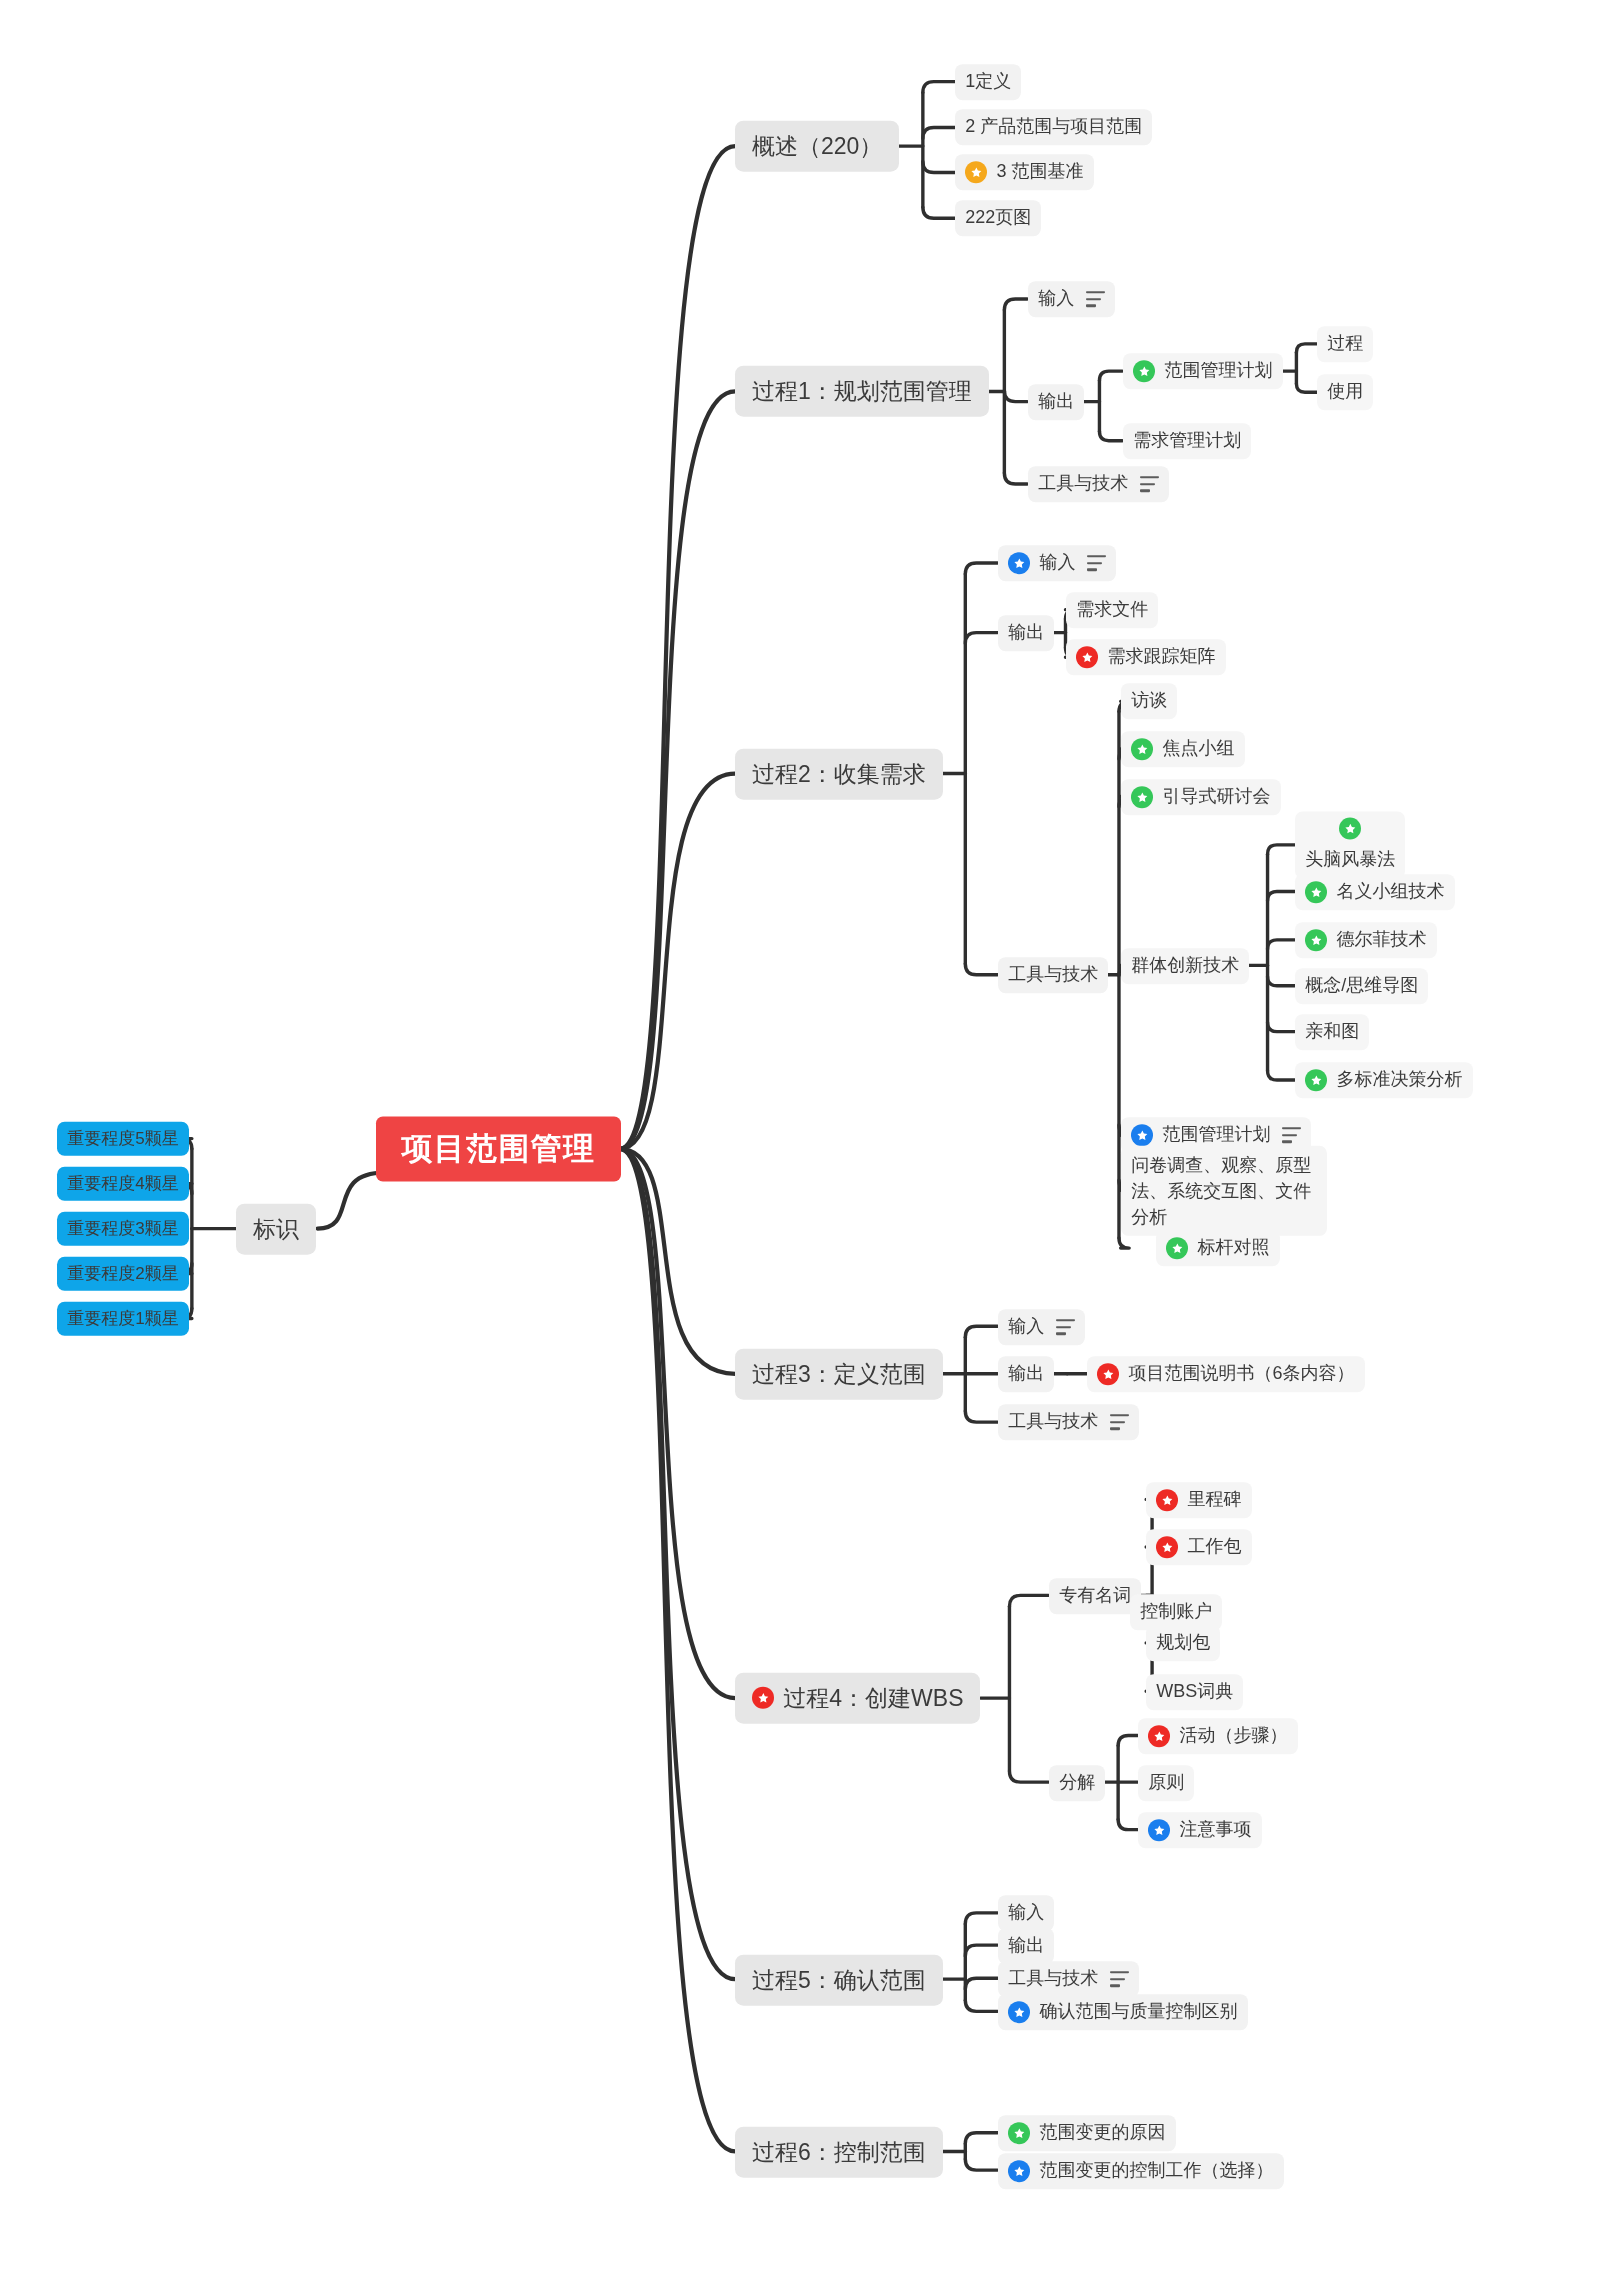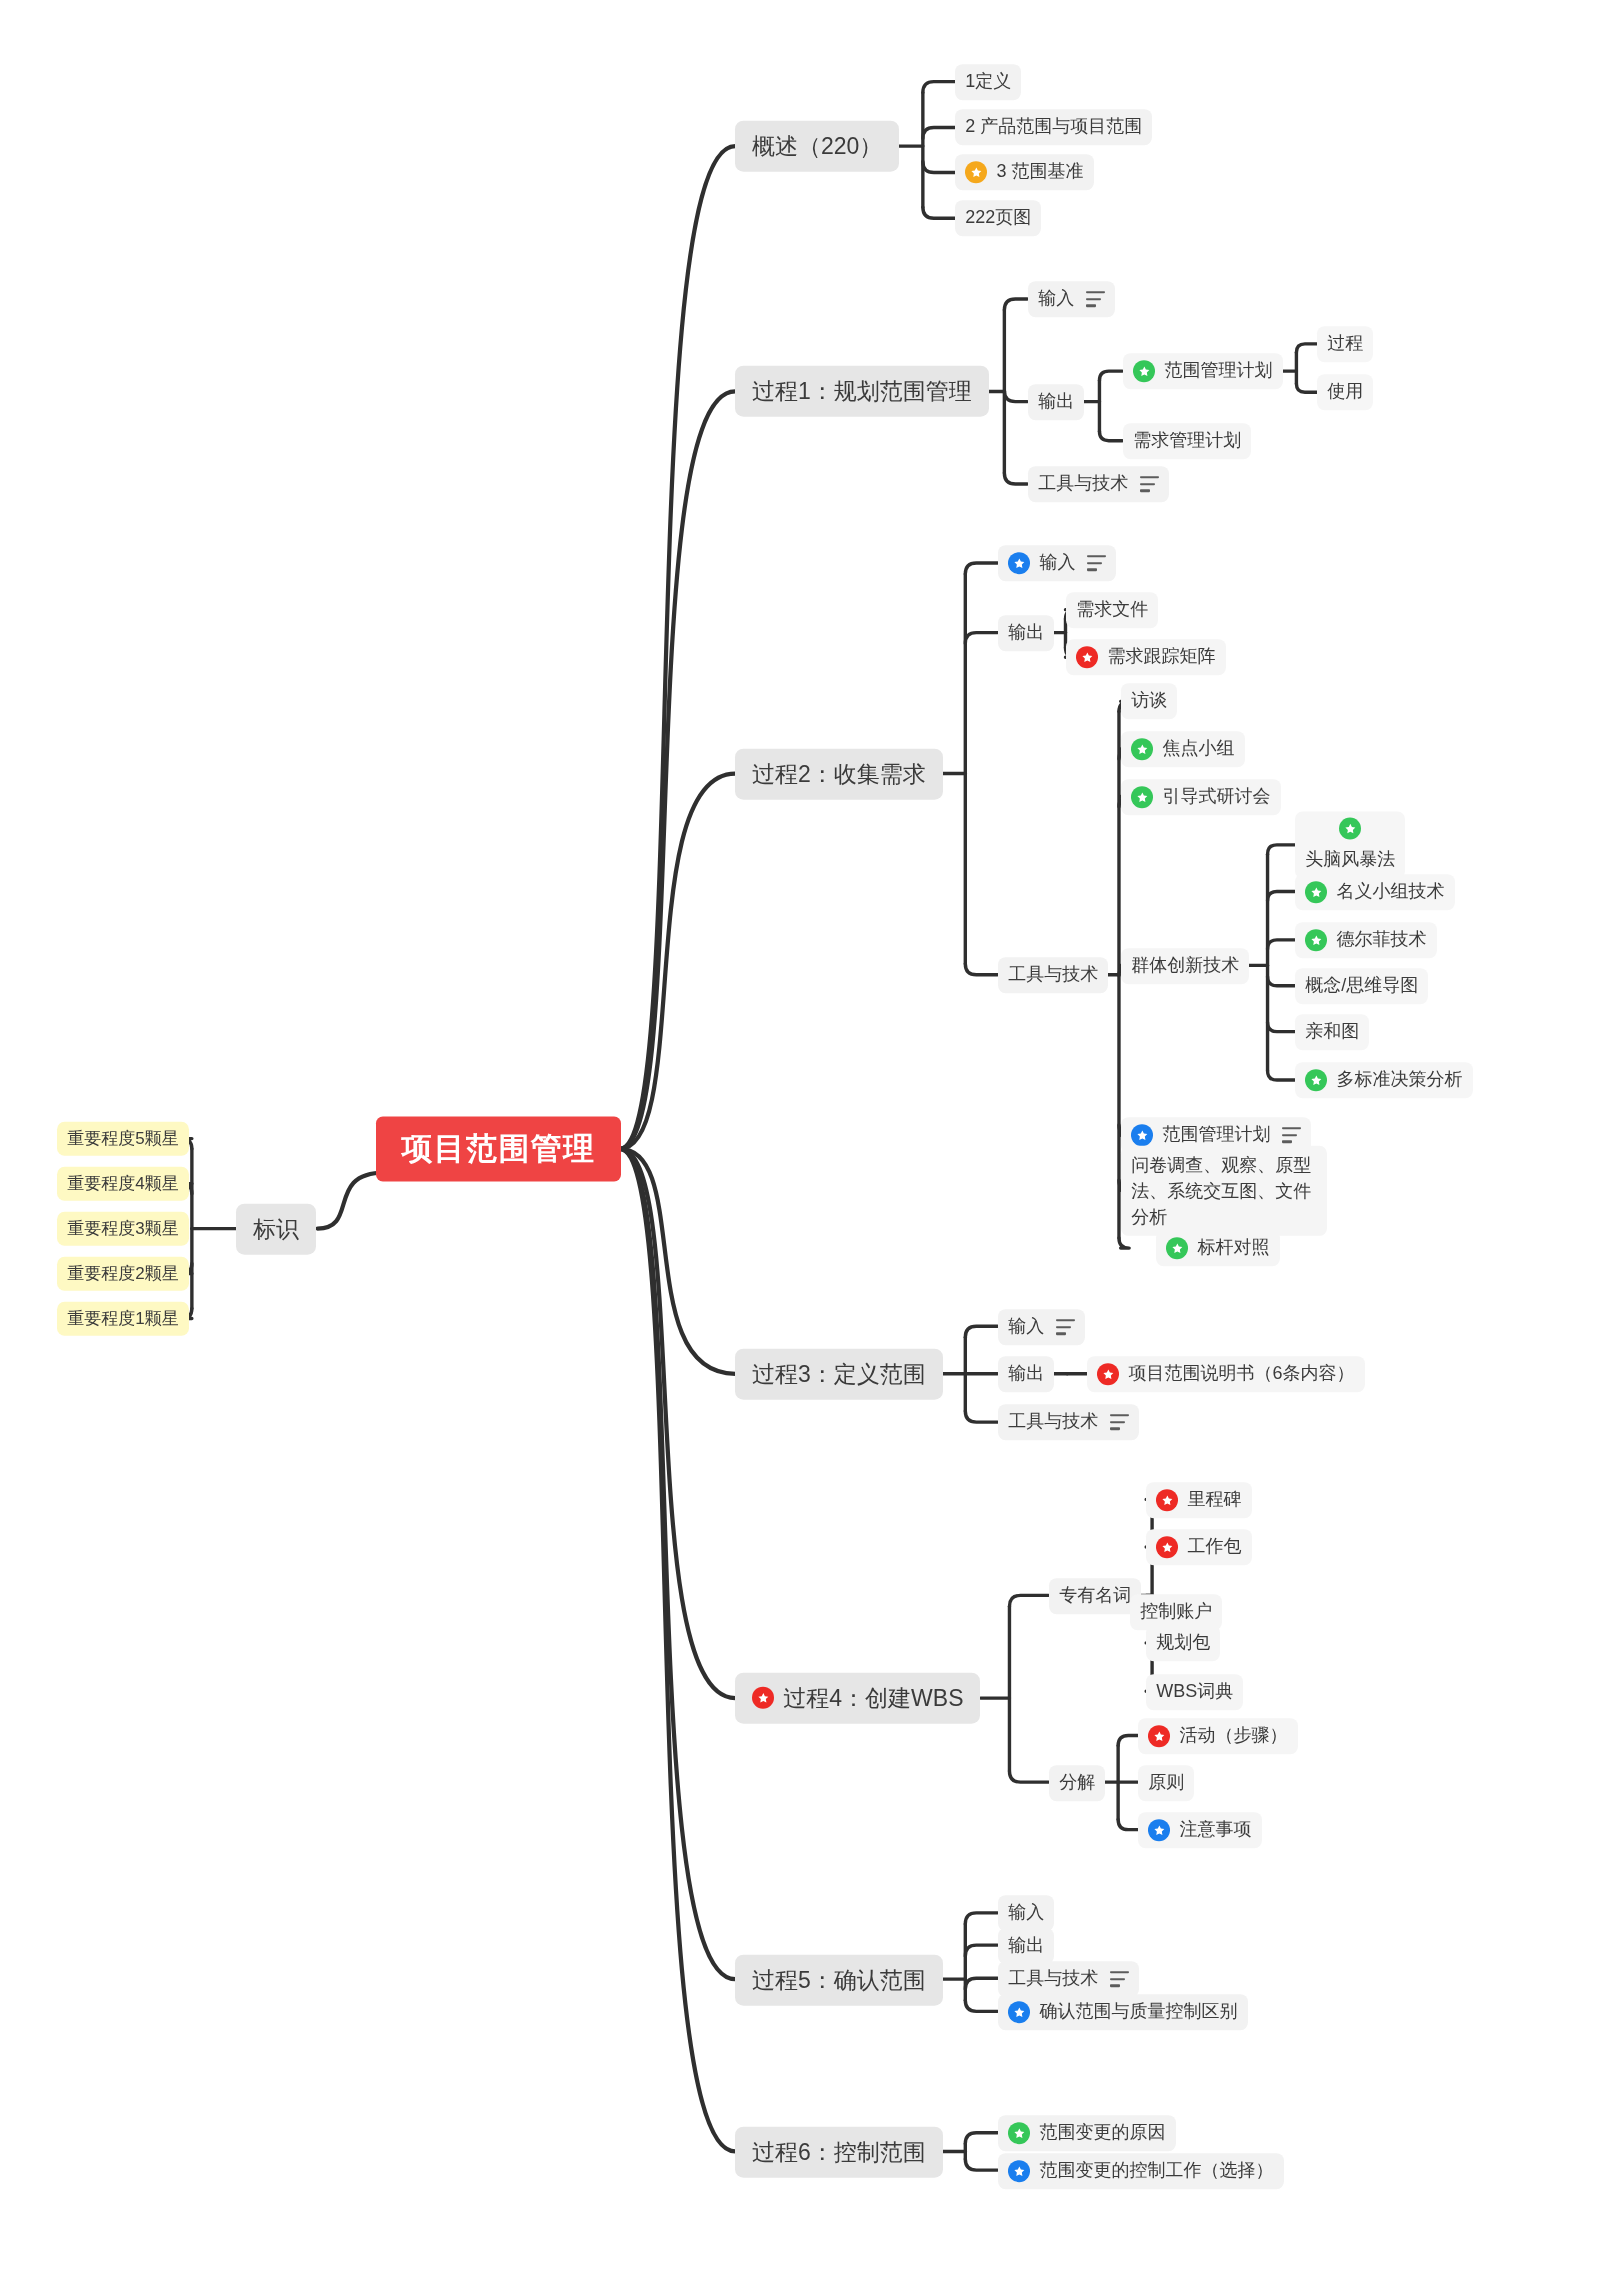--- a/index.html
+++ b/index.html
@@ -45,21 +45,21 @@
   }
   .node.lvl-1 {
     background: #e6e6e6;
     font-size: 23px;
     padding: 10.2px 17px;
     border-radius: 8.5px;
   }
   .node.lvl-2 { background: #f2f2f2; font-size: 18px; padding: 6px 10.2px; }
   .node.lvl-3 { background: #f5f5f5; font-size: 18px; padding: 6px 10.2px; }
   .node.lvl-4 { background: #f6f6f6; font-size: 18px; padding: 6px 10.2px; }
-  .node.legend-leaf { background: #fef9c3; font-size: 17px; padding: 6px 10.2px; align-items: center; }
+  .node.legend-leaf { background: #0ea5e9; font-size: 17px; padding: 6px 10.2px; align-items: center; }
   .node.wrap2 {
     white-space: normal;
     width: 206px;
     line-height: 1.45;
   }
   .label { display: inline-block; }
   .ico {
     flex: 0 0 auto;
     width: 22px; height: 22px;
     border-radius: 50%;

